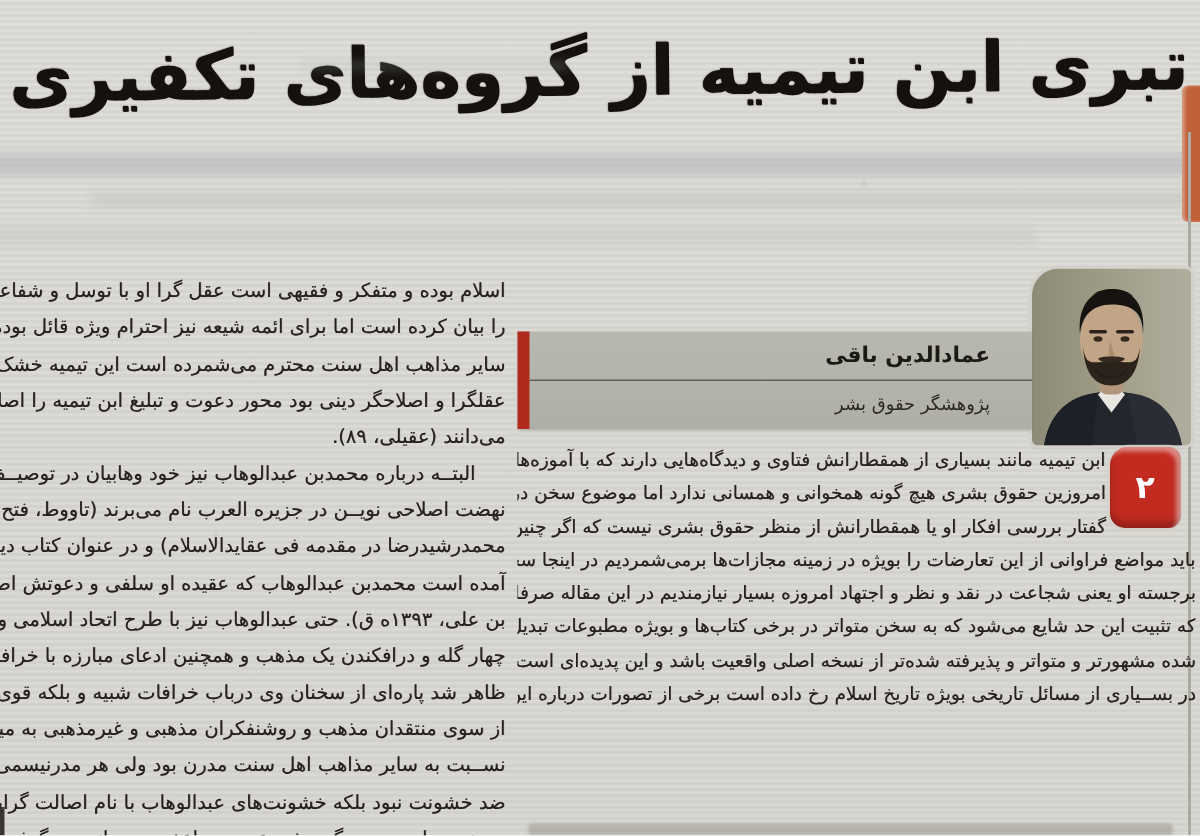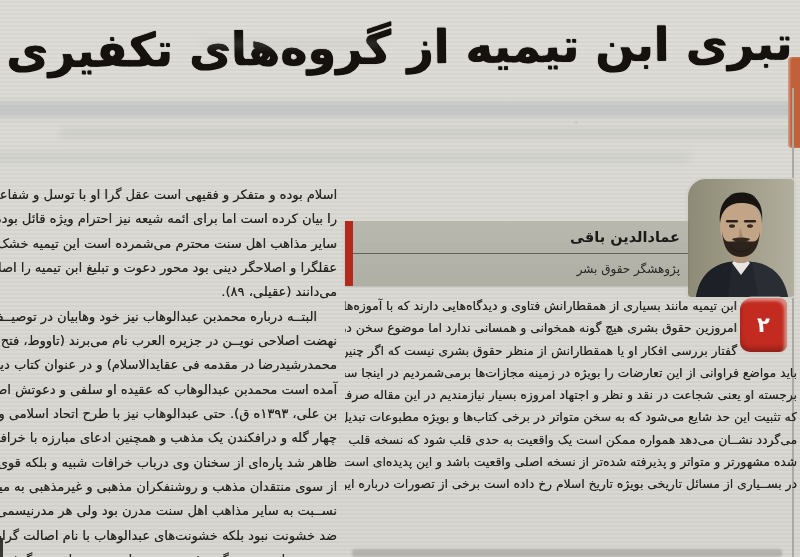--- a/index.html
+++ b/index.html
@@ -21,21 +21,21 @@
   }
   
   .ghost{position:absolute;border-radius:4px;filter:blur(3px);background:#aeb3b8;}
   
   #edge-line{position:absolute;left:792px;top:88px;width:2px;height:469px;background:#aaa9a2;}
   #edge-strip{position:absolute;left:788px;top:57px;width:12px;height:91px;background:#c0613a;border-radius:4px 0 0 4px;box-shadow:inset 2px 0 2px rgba(255,255,255,.35);}
   #corner-mark{position:absolute;left:0;top:538px;width:3px;height:19px;background:#3a3733;}
   
   #plate{position:absolute;left:345px;top:221px;width:343px;height:65px;background:linear-gradient(180deg,#b9b8ae,#b0afa5);box-shadow:0 1px 2px rgba(0,0,0,.15);}
   #plate-bar{position:absolute;left:0;top:0;width:8px;height:65px;background:#b02a1d;}
-  #plate .row{position:absolute;left:8px;right:0;direction:rtl;padding-right:8px;box-sizing:border-box;}
+  #plate .row{position:absolute;left:8px;right:0;direction:rtl;padding-right:28px;box-sizing:border-box;}
   #author-name{top:0;height:33px;line-height:33px;font-size:14.5px;font-weight:bold;color:#1c1a17;border-bottom:1px solid #62605a;}
   #author-role{top:34px;height:31px;line-height:29px;font-size:12px;color:#2a2824;}
   
   #photo{position:absolute;left:688px;top:179px;width:106px;height:118px;border-radius:18px 4px 4px 4px;overflow:hidden;box-shadow:0 0 0 2px #d2d1cb, 0 1px 3px rgba(0,0,0,.25);}
   
   #badge{
     position:absolute;left:740px;top:298px;width:47px;height:54px;background:#c32b20;
     border-radius:12px 8px 8px 10px;color:#fff;font-size:21px;font-weight:bold;
     display:flex;align-items:center;justify-content:center;
     box-shadow:inset -3px 3px 3px rgba(255,255,255,.45), inset 0 -4px 5px rgba(0,0,0,.25), 0 0 0 1.5px rgba(210,208,200,.8);
@@ -131,20 +131,19 @@
     <div class="tline">مدرنیسم از سوی دیگر مشروعیت مضاعف و دوجانبه می‌گرفت.</div>
   </div>
 
   <div id="col-right">
     <div class="tline wrap-badge">ابن تیمیه مانند بسیاری از همقطارانش فتاوی و دیدگاه‌هایی دارند که با آموزه‌های</div>
     <div class="tline wrap-badge">امروزین حقوق بشری هیچ گونه همخوانی و همسانی ندارد اما موضوع سخن در این</div>
     <div class="tline wrap-badge">گفتار بررسی افکار او یا همقطارانش از منظر حقوق بشری نیست که اگر چنین بود</div>
     <div class="tline">باید مواضع فراوانی از این تعارضات را بویژه در زمینه مجازات‌ها برمی‌شمردیم در اینجا سخن</div>
     <div class="tline">برجسته او یعنی شجاعت در نقد و نظر و اجتهاد امروزه بسیار نیازمندیم در این مقاله صرفا</div>
     <div class="tline">که تثبیت این حد شایع می‌شود که به سخن متواتر در برخی کتاب‌ها و بویژه مطبوعات تبدیل</div>
-    <div class="tline">می‌گردد نشــان می‌دهد همواره ممکن است یک واقعیت به حدی قلب شود که نسخه قلب</div>
     <div class="tline">شده مشهورتر و متواتر و پذیرفته شده‌تر از نسخه اصلی واقعیت باشد و این پدیده‌ای است که</div>
     <div class="tline">در بســیاری از مسائل تاریخی بویژه تاریخ اسلام رخ داده است برخی از تصورات درباره این</div>
   </div>
 
   <div id="cut-line"></div>
 
 </div>
 
 </body></html>

